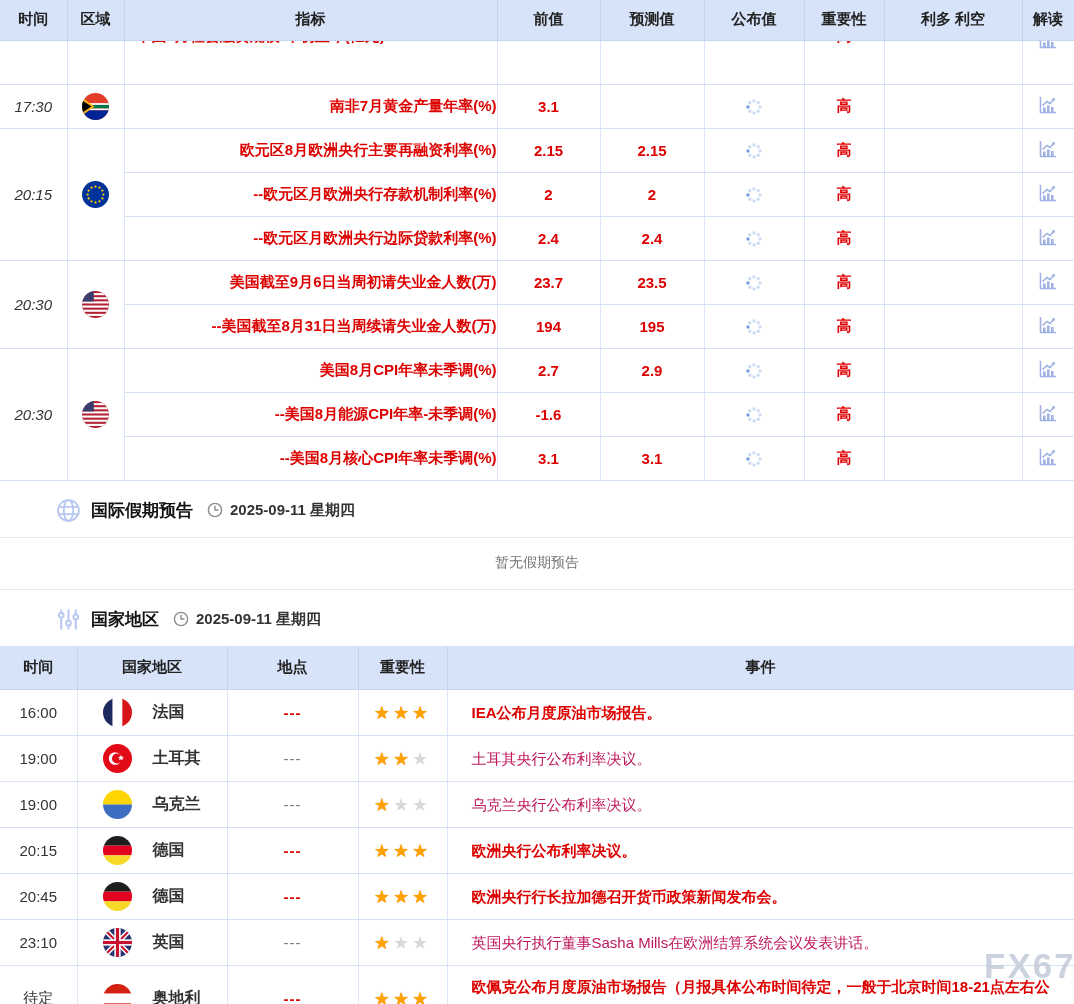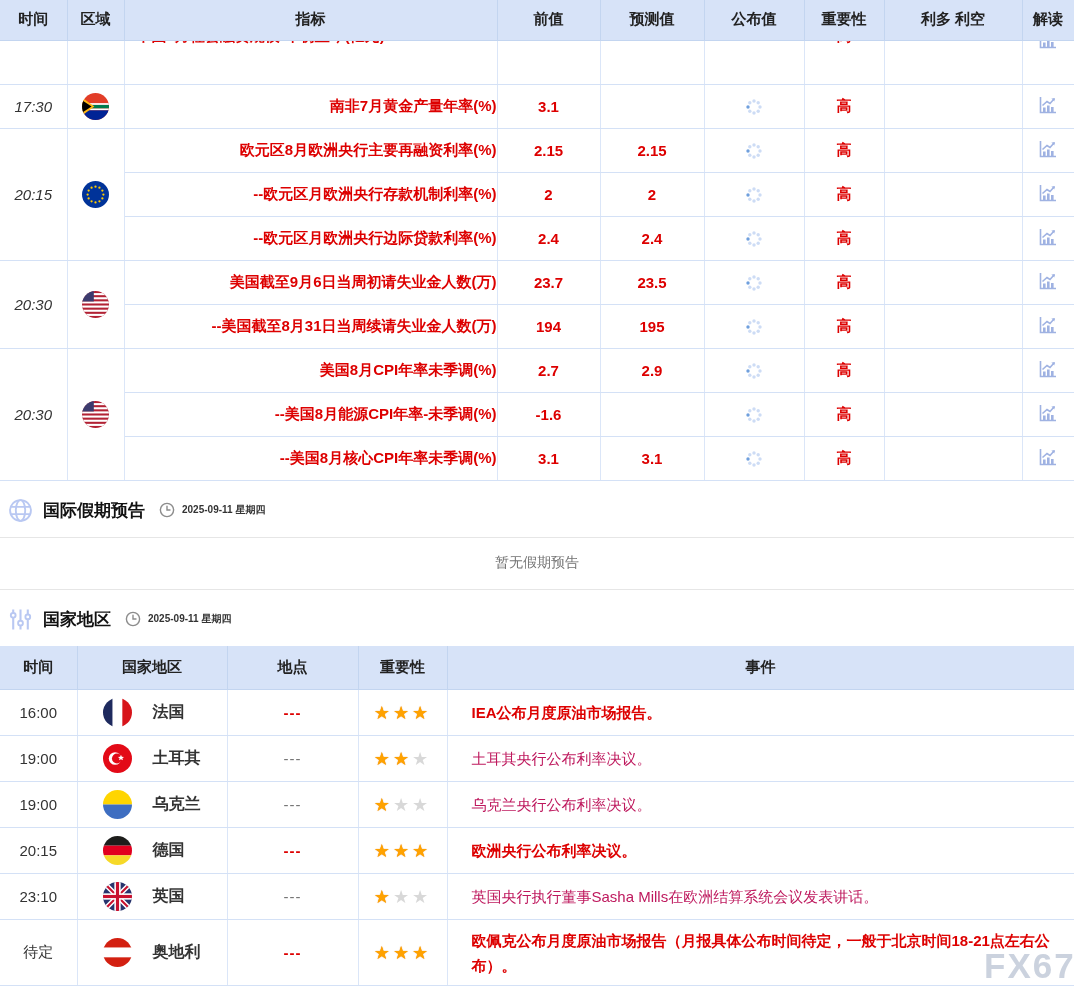--- a/index.html
+++ b/index.html
@@ -27,23 +27,23 @@
   .clip-imp { position:absolute; top:-14px; left:0; width:100%; text-align:center; color:#dd0000; font-weight:bold; font-size:15px; }
   .clip-ico { position:absolute; top:-12px; left:50%; margin-left:-11px; }
   .flag { width:27px; height:27px; vertical-align:middle; }
   .flag-lg { width:29px; height:29px; }
 
   
   .spin { display:inline-block; vertical-align:middle; }
   .chart-btn { display:inline-block; cursor:pointer; line-height:0; }
 
   
-  .sec-head { display:flex; align-items:center; padding:17px 0 14px 8px; }
+  .sec-head { display:flex; align-items:center; padding:17px 0 14px 8px;margin-left:48px; }
   .sec-title { font-size:17px; font-weight:bold; color:#111; margin:0 14px 0 10px; }
-  .sec-date { font-size:10px; font-weight:bold; color:#333; margin-left:7px; }
+  .sec-date { font-size:15px; font-weight:bold; color:#333; margin-left:7px; }
   .holiday-strip {
     border-top:1px solid #e6e6e6; border-bottom:1px solid #e6e6e6;
     height:53px; display:flex; align-items:center; justify-content:center;
     font-size:14px; color:#737373;
   }
 
   
   .ev th {
     background:#d7e3f8; height:44px; font-size:15px; font-weight:bold; color:#222;
     border-right:1px solid #c3d5f0; border-bottom:1px solid #c3d5f0; text-align:center;
@@ -485,20 +485,36 @@
                 </g>
               </svg>
             <span class="country-name">德国</span>
           </div>
         </td>
         <td><span class="loc-red">---</span></td>
         <td><span class="stars"><span class="star-on">★</span><span class="star-on">★</span><span class="star-on">★</span></span></td>
         <td class="ev-txt"><span class="ev-red">欧洲央行公布利率决议。</span></td>
       </tr>
       <tr>
+        <td>20:45</td>
+        <td>
+          <div class="country-cell">
+            <svg class="flag flag-lg" viewBox="0 0 24 24">
+                <g clip-path="url(#cc)">
+                  <use href="#flag-de"></use>
+                </g>
+              </svg>
+            <span class="country-name">德国</span>
+          </div>
+        </td>
+        <td><span class="loc-red">---</span></td>
+        <td><span class="stars"><span class="star-on">★</span><span class="star-on">★</span><span class="star-on">★</span></span></td>
+        <td class="ev-txt"><span class="ev-red">欧洲央行行长拉加德召开货币政策新闻发布会。</span></td>
+      </tr>
+      <tr>
         <td>23:10</td>
         <td>
           <div class="country-cell">
             <svg class="flag flag-lg" viewBox="0 0 24 24">
                 <g clip-path="url(#cc)">
                   <use href="#flag-gb"></use>
                 </g>
               </svg>
             <span class="country-name">英国</span>
           </div>

